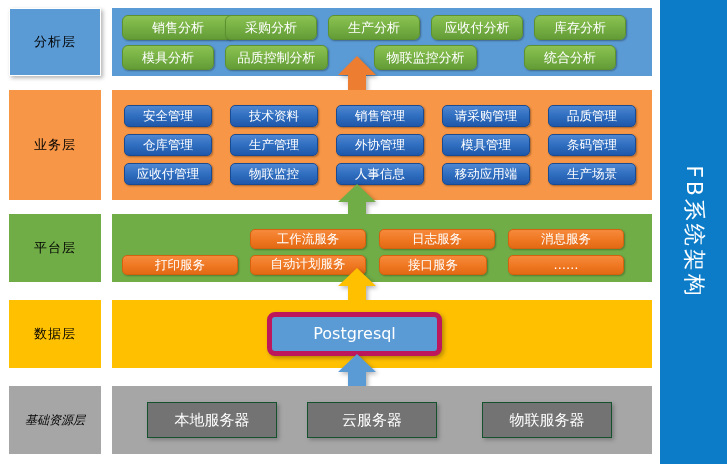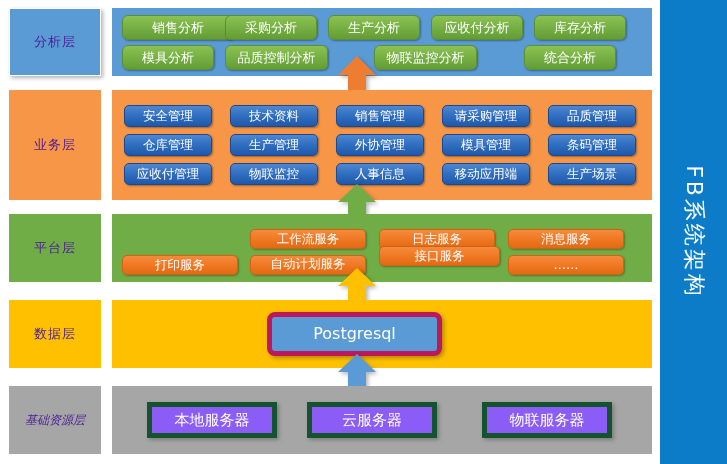--- a/index.html
+++ b/index.html
@@ -19,21 +19,21 @@
   }
 
   
   .layer-label {
     position: absolute;
     left: 9px;
     width: 92px;
     display: flex;
     align-items: center;
     justify-content: center;
-    color: #4c1d95;
+    color: #000000;
     font-size: 13px;
     letter-spacing: 1px;
     box-sizing: border-box;
   }
   .layer-label.small { font-size: 12px; letter-spacing: 0px; }
 
   
   .layer-band {
     position: absolute;
     left: 112px;
@@ -102,22 +102,22 @@
     font-size: 16px;
     background: #5b9bd5;
     border: 5px solid #be185d;
     box-shadow: 2px 2px 4px rgba(0,0,0,.30);
   }
 
   
   .chip-server {
     height: 36px;
     font-size: 15px;
-    background: #8b5cf6;
-    border: 5px solid #14532d;
+    background: #737373;
+    border: 1px solid #14532d;
     box-shadow: 2px 2px 4px rgba(0,0,0,.25);
   }
 
   
   .arrow {
     position: absolute;
     width: 38px;
     filter: drop-shadow(2px 2px 2px rgba(0,0,0,.30));
   }
   .arrow svg { display: block; width: 100%; height: 100%; }
@@ -202,21 +202,21 @@
   <div class="layer-label c-green lbl-plain" style="top:214px;height:68px;">
     <span>平台层</span>
   </div>
   <div class="layer-band c-green" style="top:214px;height:68px;">
     <div class="chip chip-orange" style="left:138px;top:15px;width:116px;">工作流服务</div>
     <div class="chip chip-orange" style="left:267px;top:15px;width:116px;">日志服务</div>
     <div class="chip chip-orange" style="left:396px;top:15px;width:116px;">消息服务</div>
 
     <div class="chip chip-orange" style="left:10px;top:41px;width:116px;">打印服务</div>
     <div class="chip chip-orange" style="left:138px;top:41px;width:116px;font-family:Liberation Mono, monospace;">自动计划服务</div>
-    <div class="chip chip-orange" style="left:267px;top:32px;width:121px;">接口服务</div>
+    <div class="chip chip-orange" style="left:267px;top:41px;width:108px;">接口服务</div>
     <div class="chip chip-orange" style="left:396px;top:41px;width:116px;">……</div>
   </div>
 
   <div class="arrow" style="left:338px;top:268px;height:40px;">
     <svg viewBox="0 0 38 40" preserveAspectRatio="none" aria-hidden="true">
       <polygon points="19,0 38,18 28,18 28,40 10,40 10,18 0,18" fill="#ffc000"></polygon>
     </svg>
   </div>
 
   <div class="layer-label c-yellow lbl-plain" style="top:300px;height:68px;">

